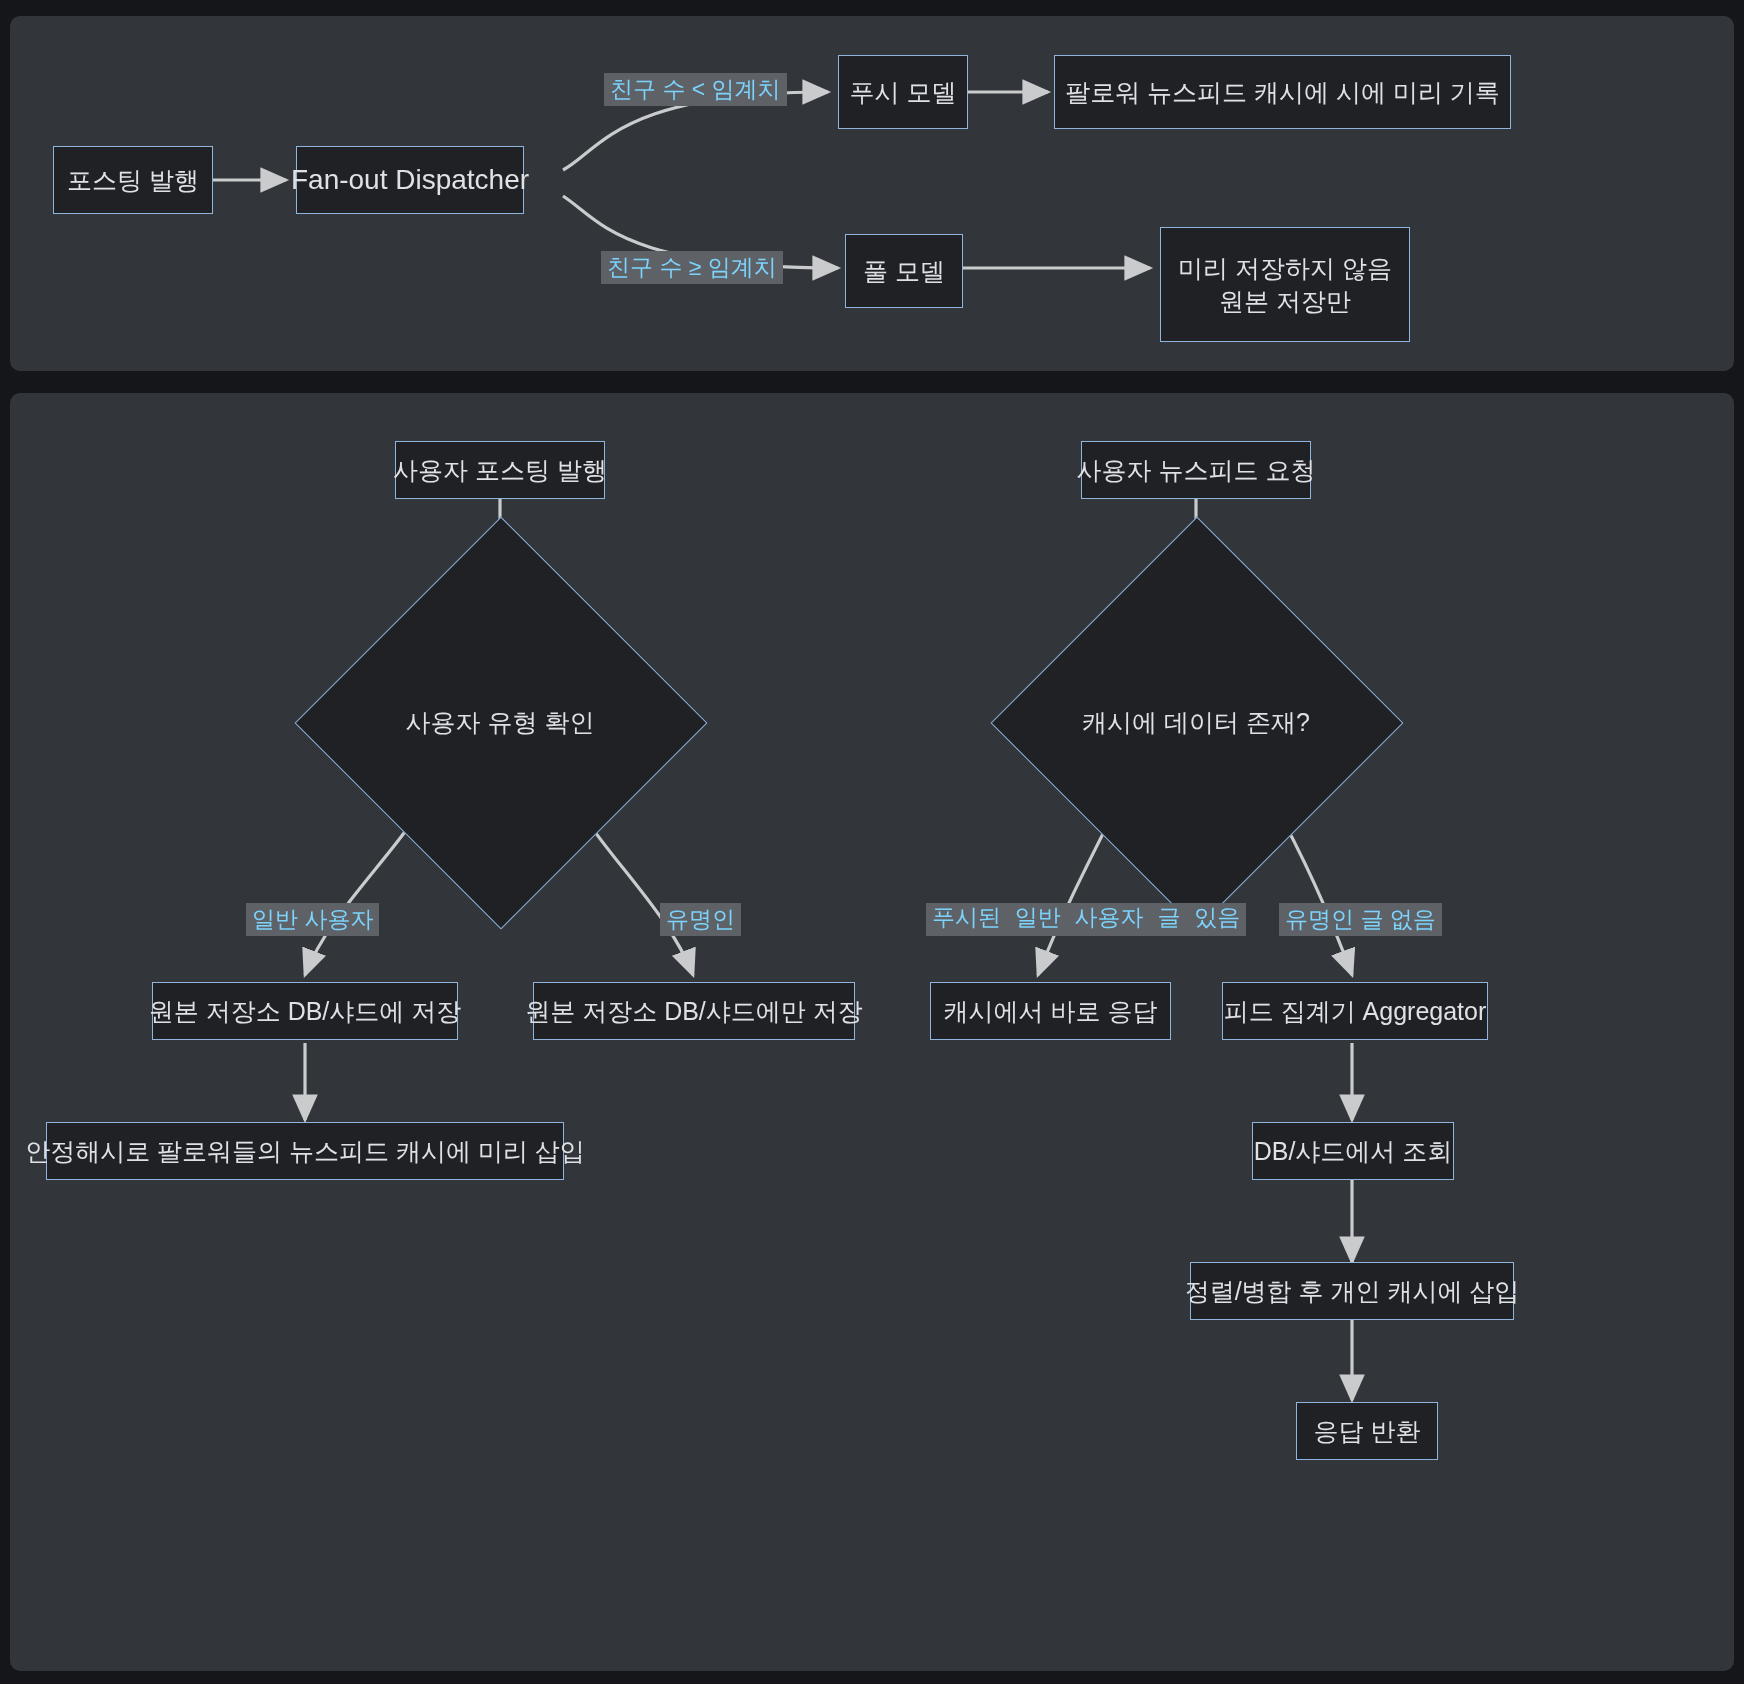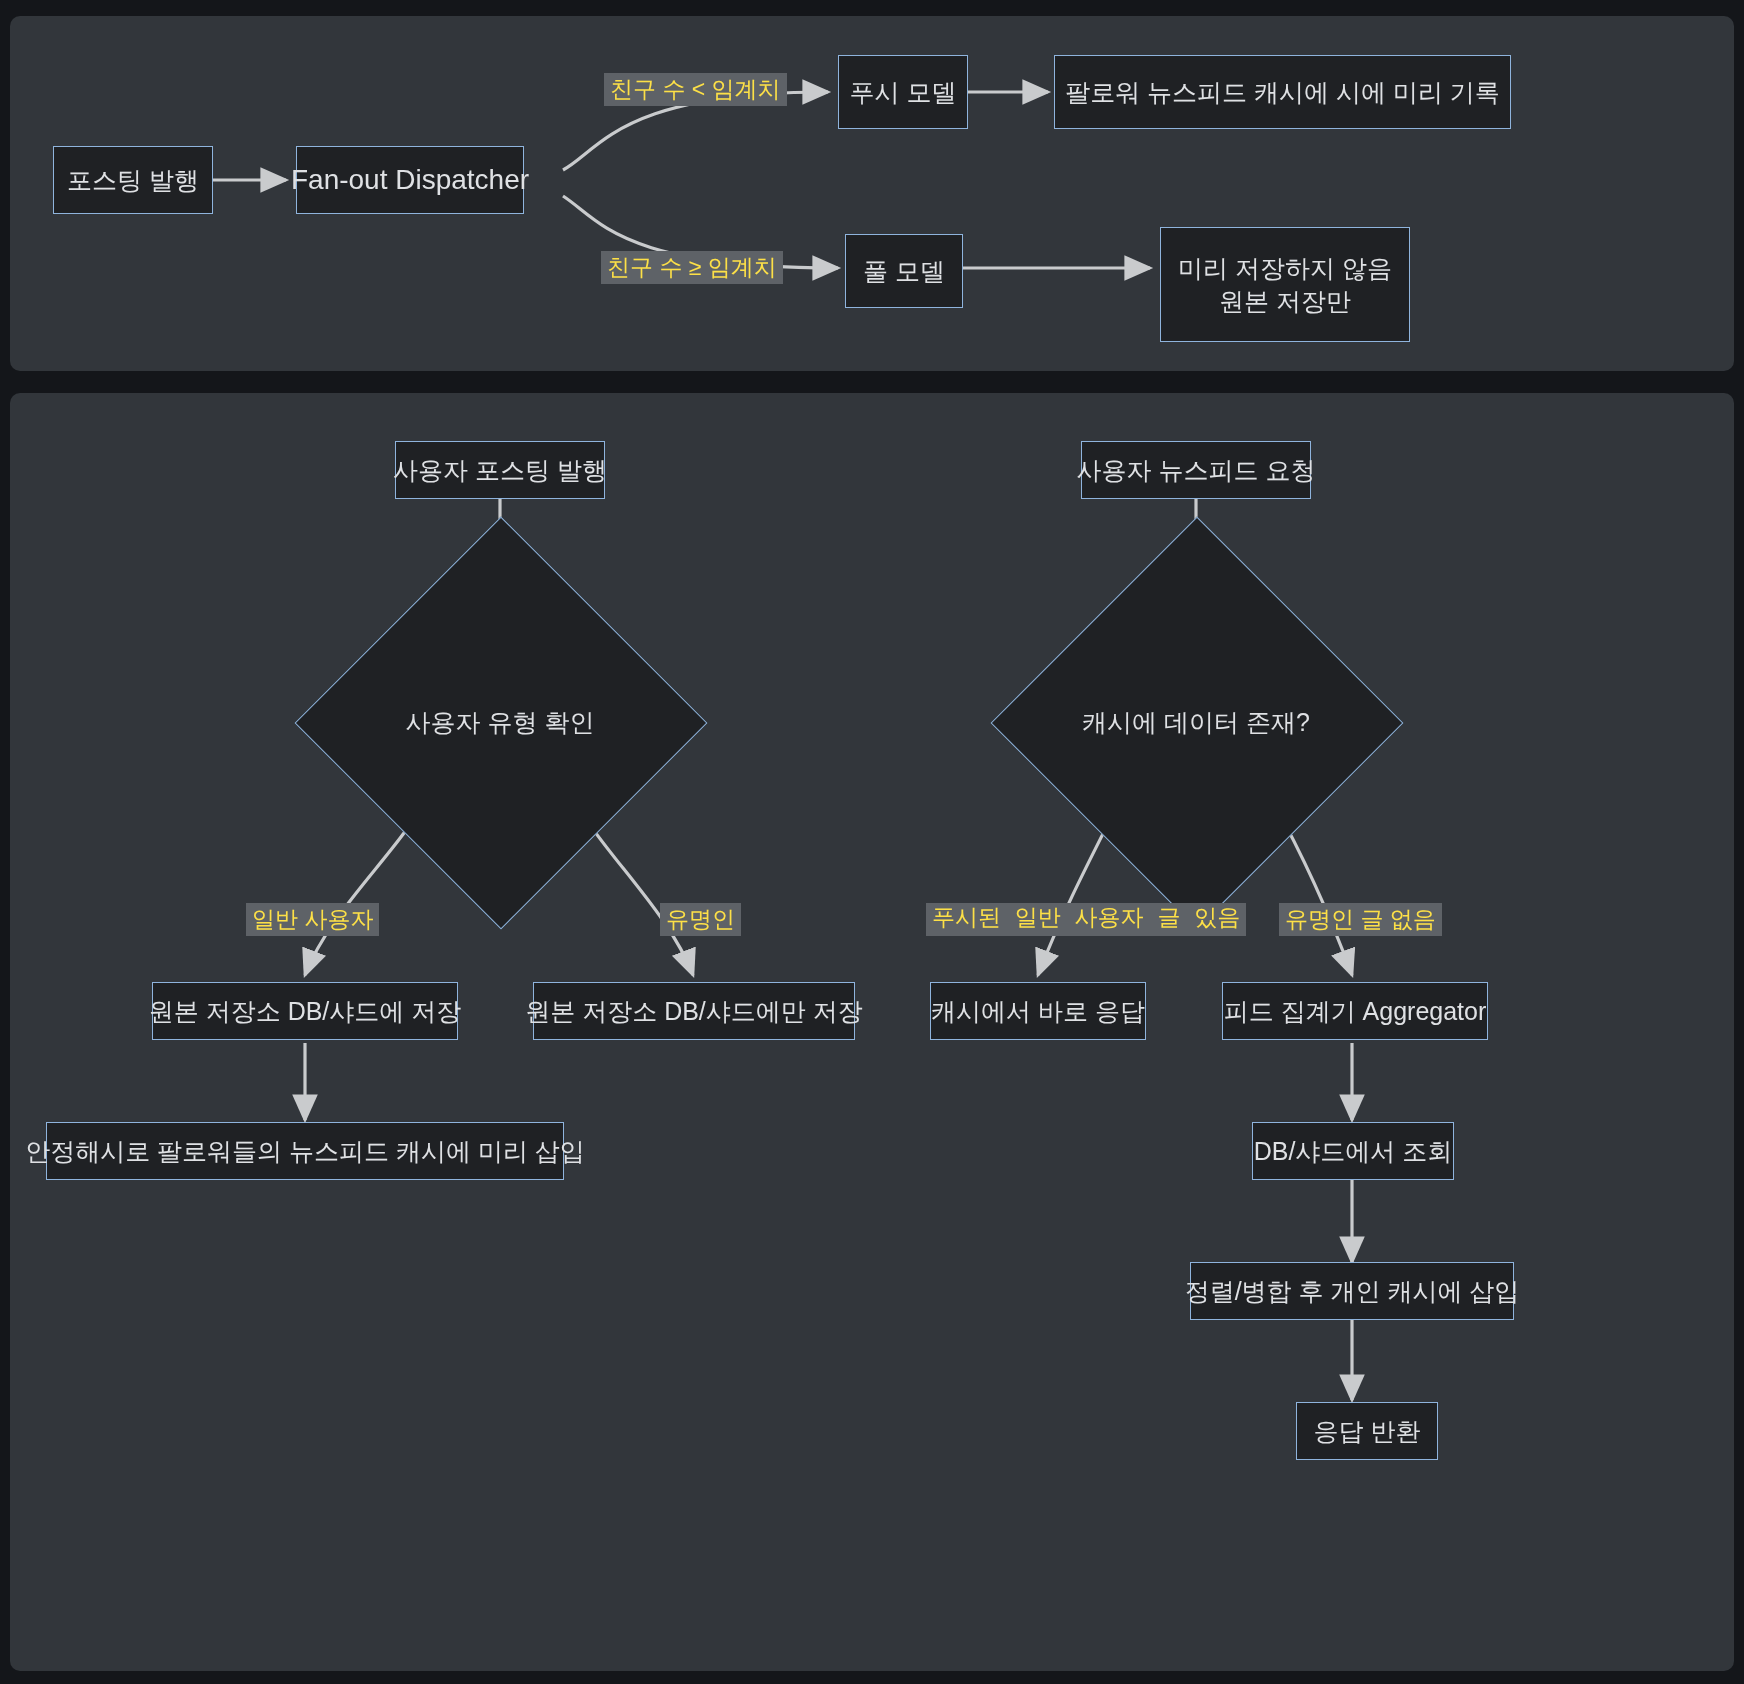--- a/index.html
+++ b/index.html
@@ -43,21 +43,21 @@
     position:absolute;
     color:#dfe1e4;
     font-size:25px;
     text-align:right;
     white-space:pre;
     display:flex;align-items:center;justify-content:center;
   }
   .edge-label{
     position:absolute;
     background:#5e6267;
-    color:#fde047;
+    color:#7dd3fc;
     font-size:23px;
     padding:2px 6px;
     white-space:pre;
     line-height:1.25;
   }
 </style>
 </head>
 <body>
 
 <div class="panel" id="panel-push-pull"></div>
@@ -125,21 +125,21 @@
 
 <div class="node" style="left:1081px;top:441px;width:230px;height:58px;">사용자 뉴스피드 요청</div>
 
 <div class="diamond" style="left:1051px;top:577px;"></div>
 <div class="diamond-label" style="left:1051px;top:577px;width:290px;height:290px;">캐시에 데이터 존재?</div>
 
 <div class="edge-label" style="left:926px;top:903px;font-family:Liberation Mono, monospace;">푸시된 일반 사용자 글 있음</div>
 
 <div class="edge-label" style="left:1279px;top:903px;">유명인 글 없음</div>
 
-<div class="node" style="left:930px;top:982px;width:216px;height:58px;">캐시에서 바로 응답</div>
+<div class="node" style="left:930px;top:982px;width:241px;height:58px;">캐시에서 바로 응답</div>
 
 <div class="node" style="left:1222px;top:982px;width:266px;height:58px;">피드 집계기 Aggregator</div>
 
 <div class="node" style="left:1252px;top:1122px;width:202px;height:58px;">DB/샤드에서 조회</div>
 
 <div class="node" style="left:1190px;top:1262px;width:324px;height:58px;">정렬/병합 후 개인 캐시에 삽입</div>
 
 <div class="node" style="left:1296px;top:1402px;width:142px;height:58px;">응답 반환</div>
 
 </body></html>

